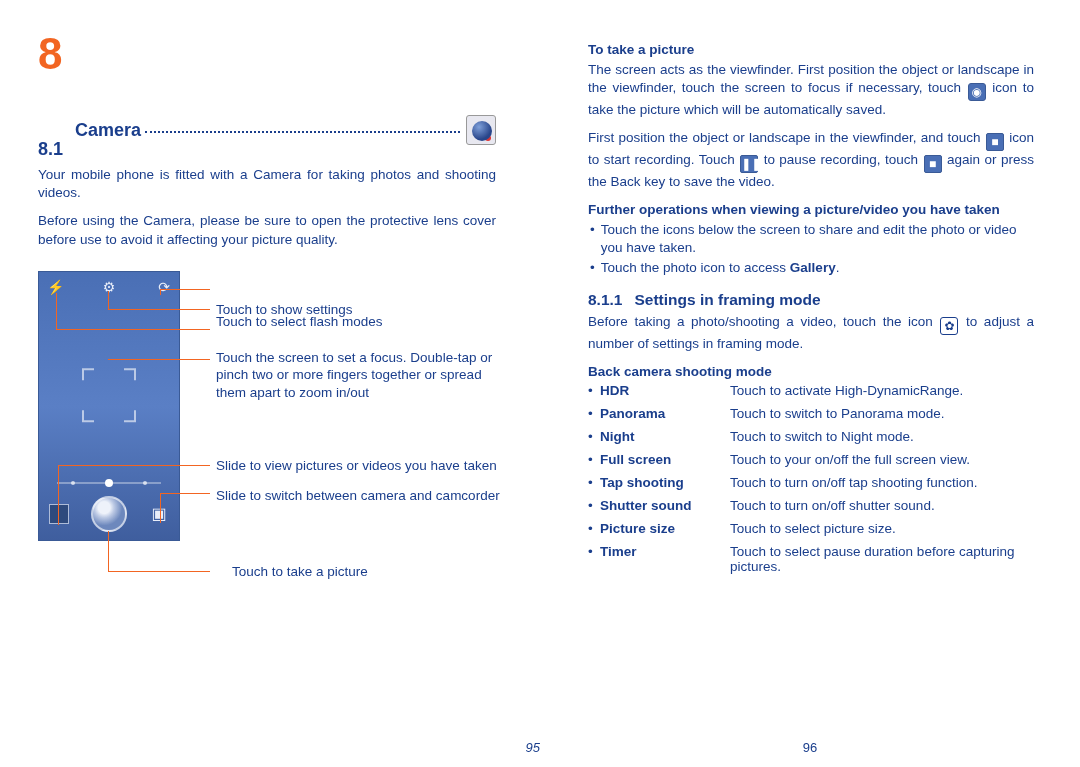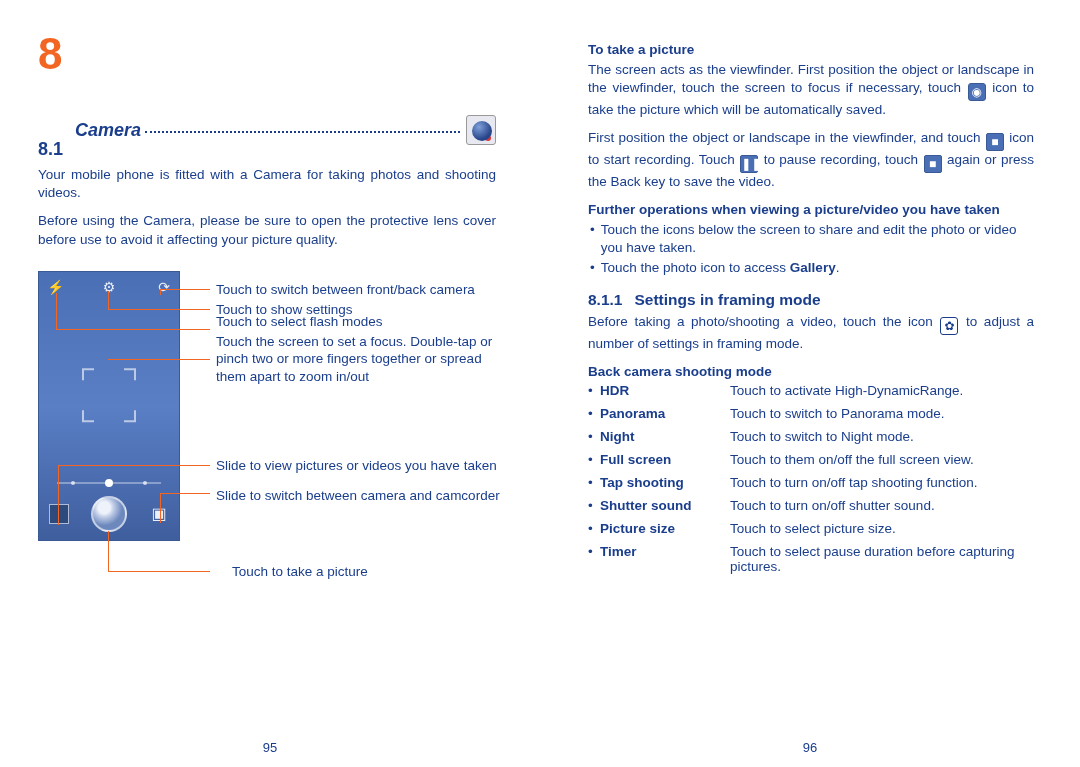--- a/index.html
+++ b/index.html
@@ -21,21 +21,21 @@
   }
   .page-left { left: 0; padding-left: 38px; padding-right: 44px; }
   .page-right { left: 540px; padding-left: 48px; }
   .pagenum {
     position: absolute;
     bottom: 12px;
     left: 0; right: 0;
     text-align: center;
     font-size: 13px;
   }
-  .pagenum.left { text-align: center; }
+  .pagenum.left { text-align: right; font-style: italic; }
   .pagenum.right { text-align: center; }
 
   .chapter-title {
     font-size: 33px;
     font-weight: 700;
     margin-bottom: 24px;
     display: flex;
     align-items: baseline;
     gap: 18px;
   }
@@ -57,21 +57,20 @@
   }
   .section-num {
     font-weight: 700;
     font-size: 18px;
     margin-right: 12px;
     margin-top: 39px;
   }
   .section-title {
     font-weight: 700;
     font-size: 18px;
-    font-style: italic;
   }
   .dot-leader {
     flex: 1;
     border-bottom: 2px dotted #1a3e8c;
     margin: 0 6px 4px 4px;
     height: 0.8em;
   }
 
   p { margin-bottom: 10px; line-height: 1.35; text-align: justify; }
   .sub-bold { font-weight: 700; margin-bottom: 4px; margin-top: 8px; }
@@ -287,24 +286,23 @@
 
     <div class="lead-line v" style="left:20px; top:194px; height:60px;"></div>
     <div class="lead-line h" style="left:20px; top:194px; width:152px;"></div>
 
     <div class="lead-line v" style="left:122px; top:222px; height:30px;"></div>
     <div class="lead-line h" style="left:122px; top:222px; width:50px;"></div>
 
     <div class="lead-line v" style="left:70px; top:260px; height:40px;"></div>
     <div class="lead-line h" style="left:70px; top:300px; width:102px;"></div>
 
-    <div class="callout" style="left:178px; top:10px;">Touch to switch between front/back camera</div>
     <div class="callout" style="left:178px; top:30px;">Touch to show settings</div>
     <div class="callout" style="left:178px; top:42px;">Touch to select flash modes</div>
-    <div class="callout" style="left:178px; top:62px;">Touch the screen to set a focus. Double-tap or pinch two or more fingers together or spread them apart to zoom in/out</div>
+    <div class="callout" style="left:178px; top:78px;">Touch the screen to set a focus. Double-tap or pinch two or more fingers together or spread them apart to zoom in/out</div>
     <div class="callout" style="left:178px; top:186px;">Slide to view pictures or videos you have taken</div>
     <div class="callout" style="left:178px; top:216px;">Slide to switch between camera and camcorder</div>
     <div class="callout" style="left:194px; top:292px;">Touch to take a picture</div>
   </div>
 
   <div class="pagenum left">95</div>
 </div>
 
 <div class="page page-right" style="padding-top:34px;">
 
@@ -351,21 +349,21 @@
         <span class="desc">Touch to switch to Panorama mode.</span>
     </div>
     <div class="mode-row">
       <span class="dot">•</span>
         <span class="label">Night</span>
         <span class="desc">Touch to switch to Night mode.</span>
     </div>
     <div class="mode-row">
       <span class="dot">•</span>
         <span class="label">Full screen</span>
-        <span class="desc">Touch to them on/off the full screen view.</span>
+        <span class="desc">Touch to your on/off the full screen view.</span>
     </div>
     <div class="mode-row">
       <span class="dot">•</span>
         <span class="label">Tap shooting</span>
         <span class="desc">Touch to turn on/off tap shooting function.</span>
     </div>
     <div class="mode-row">
       <span class="dot">•</span>
         <span class="label">Shutter sound</span>
         <span class="desc">Touch to turn on/off shutter sound.</span>

